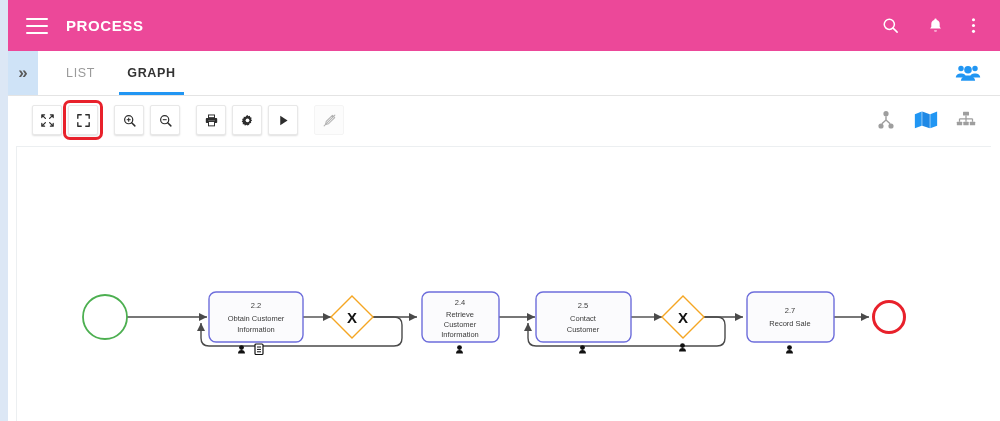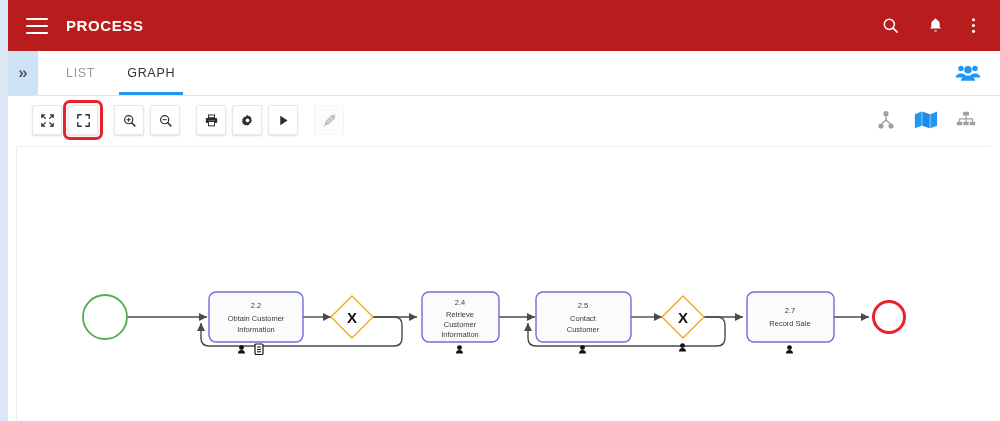--- a/index.html
+++ b/index.html
@@ -11,21 +11,21 @@
     position:relative;
   }
   
   .left-rail{
     position:absolute;left:0;top:0;width:8px;height:421px;
     background:#dce7f5;
   }
   
   .appbar{
     position:absolute;left:8px;top:0;width:992px;height:51px;
-    background:#b91c1c;
+    background:#ec4899;
     display:flex;align-items:center;
   }
   .menu-btn{
     width:22px;height:16px;margin-left:18px;margin-right:18px;
     display:flex;flex-direction:column;justify-content:space-between;
     cursor:pointer;
   }
   .menu-btn span{display:block;height:2px;background:#fff;border-radius:1px;}
   .app-title{
     color:#ffffff;font-size:15px;font-weight:bold;letter-spacing:.6px;
@@ -44,21 +44,21 @@
   .expander{
     width:30px;background:#cfe3f7;display:flex;align-items:center;justify-content:center;
     color:#5a5a5a;font-size:17px;font-weight:bold;cursor:pointer;
   }
   .tabs{display:flex;align-items:stretch;margin-left:12px;}
   .tab{
     display:flex;align-items:center;padding:0 16px;
     font-size:12.5px;letter-spacing:.7px;color:#9a9a9a;cursor:pointer;
     position:relative;
   }
-  .tab.active{color:#333333;font-weight:normal;text-align:right;}
+  .tab.active{color:#333333;font-weight:bold;text-align:right;}
   .tab.active:after{
     content:"";position:absolute;left:8px;right:8px;bottom:0;height:3px;background:#2196f3;
   }
   .tabbar-right{margin-left:auto;display:flex;align-items:center;margin-right:18px;}
   
   .toolbar{
     position:absolute;left:8px;top:96px;width:992px;height:48px;
     background:#ffffff;display:flex;align-items:center;
   }
   .tb-group{display:flex;align-items:center;margin-left:24px;gap:6px;}

